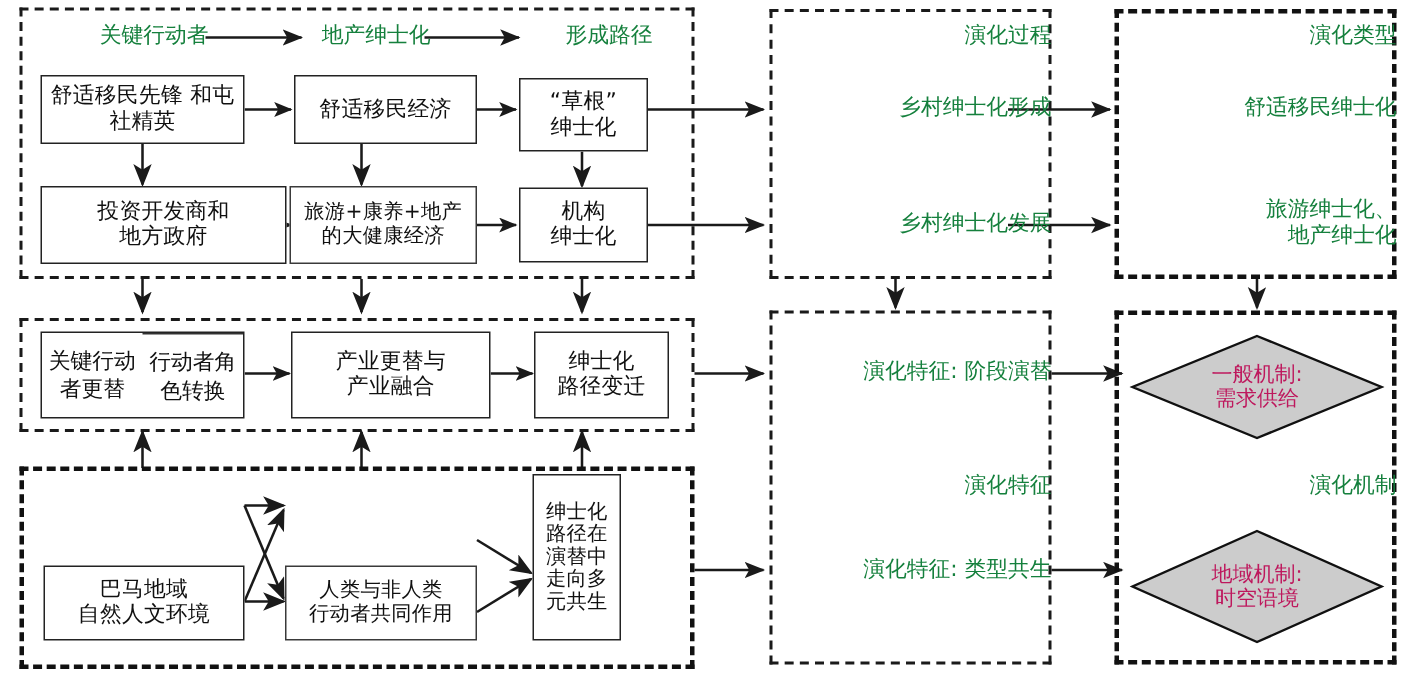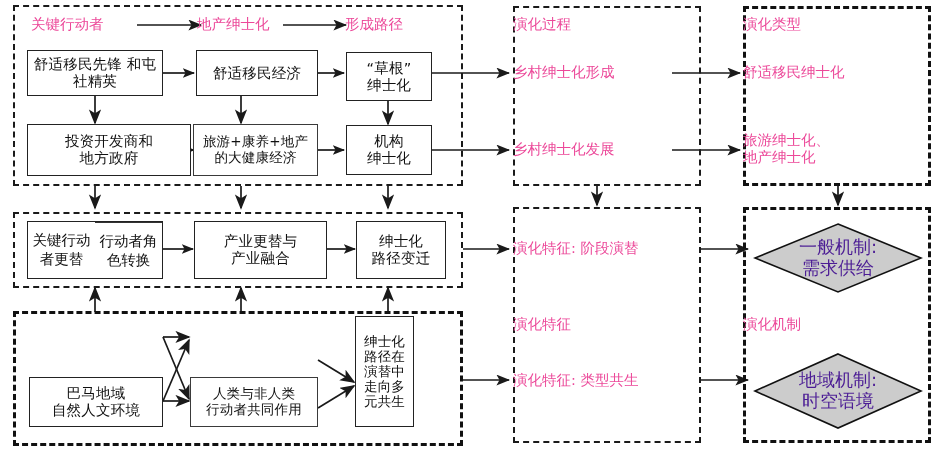--- a/index.html
+++ b/index.html
@@ -15,28 +15,28 @@
         font-size:14.5px;line-height:1.15;color:#101010;letter-spacing:.2px;}
   .node.thin{border:1.3px solid #3a3a3a;}
   .node span{display:block;white-space:pre-line;}
 
   .stacked{position:absolute;box-sizing:border-box;border:1.6px solid #222;background:#fff;
            display:flex;flex-direction:row;}
   .stacked .row{flex:1;display:flex;align-items:center;justify-content:center;
                 font-size:14.5px;color:#101010;text-align:center;}
   .stacked .row+.row{border-top:1.4px solid #333;}
 
-  .plain{position:absolute;font-size:14.5px;color:#ec4899;text-align:left;
+  .plain{position:absolute;font-size:14.5px;color:#15803d;text-align:right;
          line-height:1.2;white-space:pre-line;}
   .plain.title{font-size:14.5px;}
 
   .diamondwrap{position:absolute;}
   .diamondwrap .dlabel{position:absolute;left:0;top:0;width:100%;height:100%;
         display:flex;align-items:center;justify-content:center;text-align:center;
-        font-size:18px;line-height:1.15;color:#4c1d95;white-space:pre-line;}
+        font-size:14px;line-height:1.15;color:#be185d;white-space:pre-line;}
 </style>
 </head>
 <body>
 
 <div id="stage">
 
   <svg id="wires" viewBox="0 0 939 452">
     <defs>
       <marker id="ah" markerWidth="9" markerHeight="9" refX="7.4" refY="3.2" orient="auto">
         <path d="M0,0 L8,3.2 L0,6.4 L1.8,3.2 Z" fill="#1a1a1a"></path>

